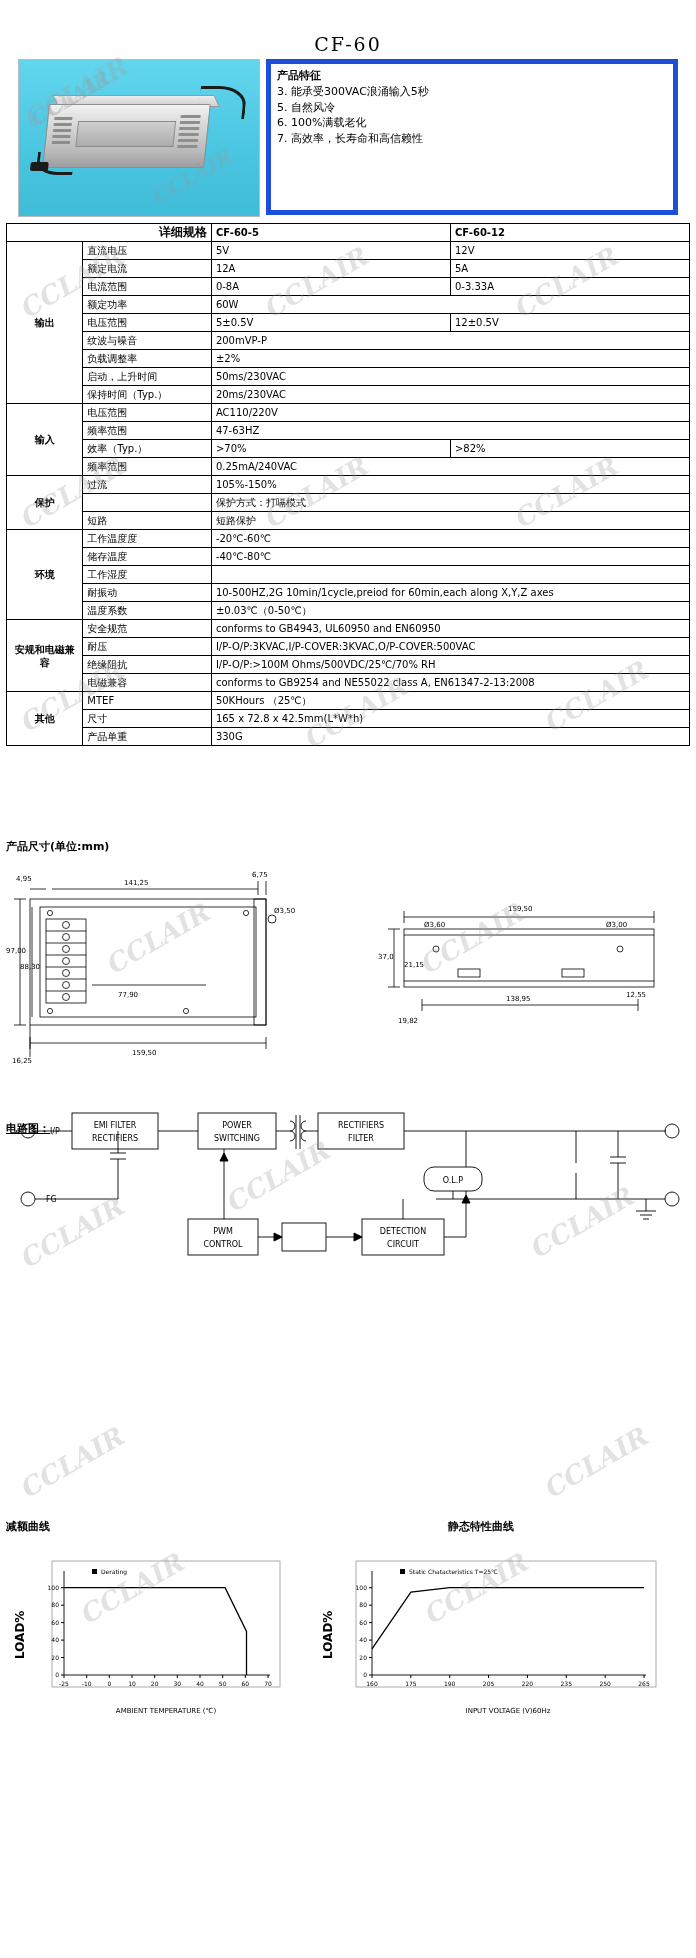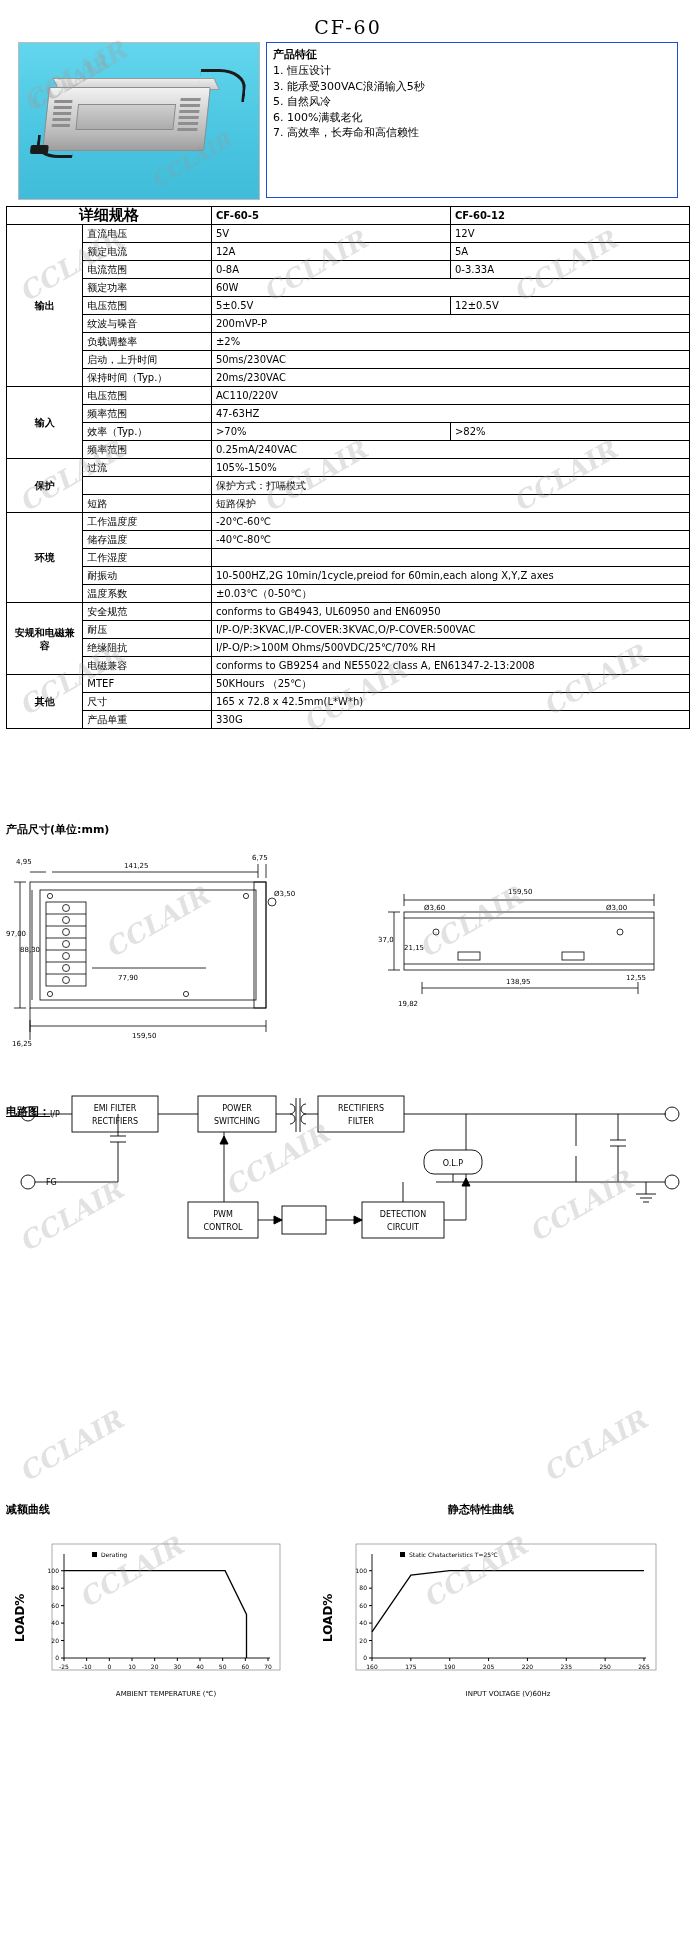--- a/index.html
+++ b/index.html
@@ -4,21 +4,21 @@
 <style>
   html,body{margin:0;padding:0;}
   body{
     width:696px;
     background:#ffffff;
     font-family:"DejaVu Sans","Liberation Sans",sans-serif;
     font-size:10px;
     color:#000;
     -webkit-font-smoothing:antialiased;
   }
-  .page{position:relative;width:696px;height:1816px;overflow:hidden;}
+  .page{position:relative;width:696px;height:1816px;overflow:hidden;margin-top:17px;}
 
   
   .doc-title{
     position:absolute;left:0;top:16px;width:696px;text-align:center;
     font-size:19px;letter-spacing:2px;font-family:"DejaVu Serif","Liberation Serif",serif;
   }
 
   
   .product-photo{
     position:absolute;left:18px;top:42px;width:240px;height:156px;
@@ -45,21 +45,21 @@
   .psu-fins{position:absolute;left:6px;top:12px;width:18px;height:34px;}
   .psu-fins i{display:block;height:3px;margin-bottom:3px;background:#8d8d8d;}
   .psu-grill{position:absolute;left:132px;top:10px;width:20px;height:40px;}
   .psu-grill i{display:block;height:3px;margin-bottom:3px;background:#8f8f8f;}
   .wire-a{position:absolute;left:150px;top:-18px;width:44px;height:30px;border:3px solid #1b1b1b;border-radius:0 60% 0 0;border-left:none;border-bottom:none;}
   .wire-b{position:absolute;left:-6px;top:48px;width:34px;height:20px;border:3px solid #1b1b1b;border-radius:0 0 0 60%;border-right:none;border-top:none;}
   .connector{position:absolute;left:-12px;top:58px;width:18px;height:9px;background:#1b1b1b;border-radius:2px;}
 
   .feature-box{
     position:absolute;left:266px;top:42px;width:412px;height:156px;
-    border:1px solid #1d4ed8;padding:4px 6px;box-sizing:border-box;
+    border:5px solid #1d4ed8;padding:4px 6px;box-sizing:border-box;
   }
   .feature-title{font-size:11px;font-weight:bold;margin-bottom:1px;}
   .feature-box ol{margin:0;padding:0;list-style:none;}
   .feature-box li{font-size:11px;line-height:15.6px;}
 
   
   table.spec{
     position:absolute;left:6px;top:206px;width:684px;
     border-collapse:collapse;table-layout:fixed;
   }
@@ -132,38 +132,37 @@
       <div class="wire-b"></div>
       <div class="connector"></div>
     </div>
     <div class="wm sm" style="left:8px;top:26px;">CCLAIR</div>
     <div class="wm sm" style="left:130px;top:104px;">CCLAIR</div>
   </div>
 
   <div class="feature-box">
     <div class="feature-title">产品特征</div>
     <ol>
-      <li>1. 恒压设计</li>
       <li>3. 能承受300VAC浪涌输入5秒</li>
       <li>5. 自然风冷</li>
       <li>6. 100%满载老化</li>
       <li>7. 高效率，长寿命和高信赖性</li>
     </ol>
   </div>
 
   <table class="spec">
     <colgroup>
         <col class="c-head">
         <col class="c-item">
         <col class="c-v1">
         <col class="c-v2">
       </colgroup>
     <tbody id="spec-body">
         <tr class="hdr">
-          <td class="c-head" colspan="2" style="text-align: center; font-size: 15px;">详细规格</td>
+          <td class="c-head" colspan="2" style="text-align: right; font-size: 12px;">详细规格</td>
           <td class="c-v1">CF-60-5</td>
           <td class="c-v2">CF-60-12</td>
         </tr>
         <tr>
           <td class="c-head ctr" rowspan="9">输出</td>
           <td class="c-item">直流电压</td>
           <td class="c-v1">5V</td>
           <td class="c-v2">12V</td>
         </tr>
         <tr>

